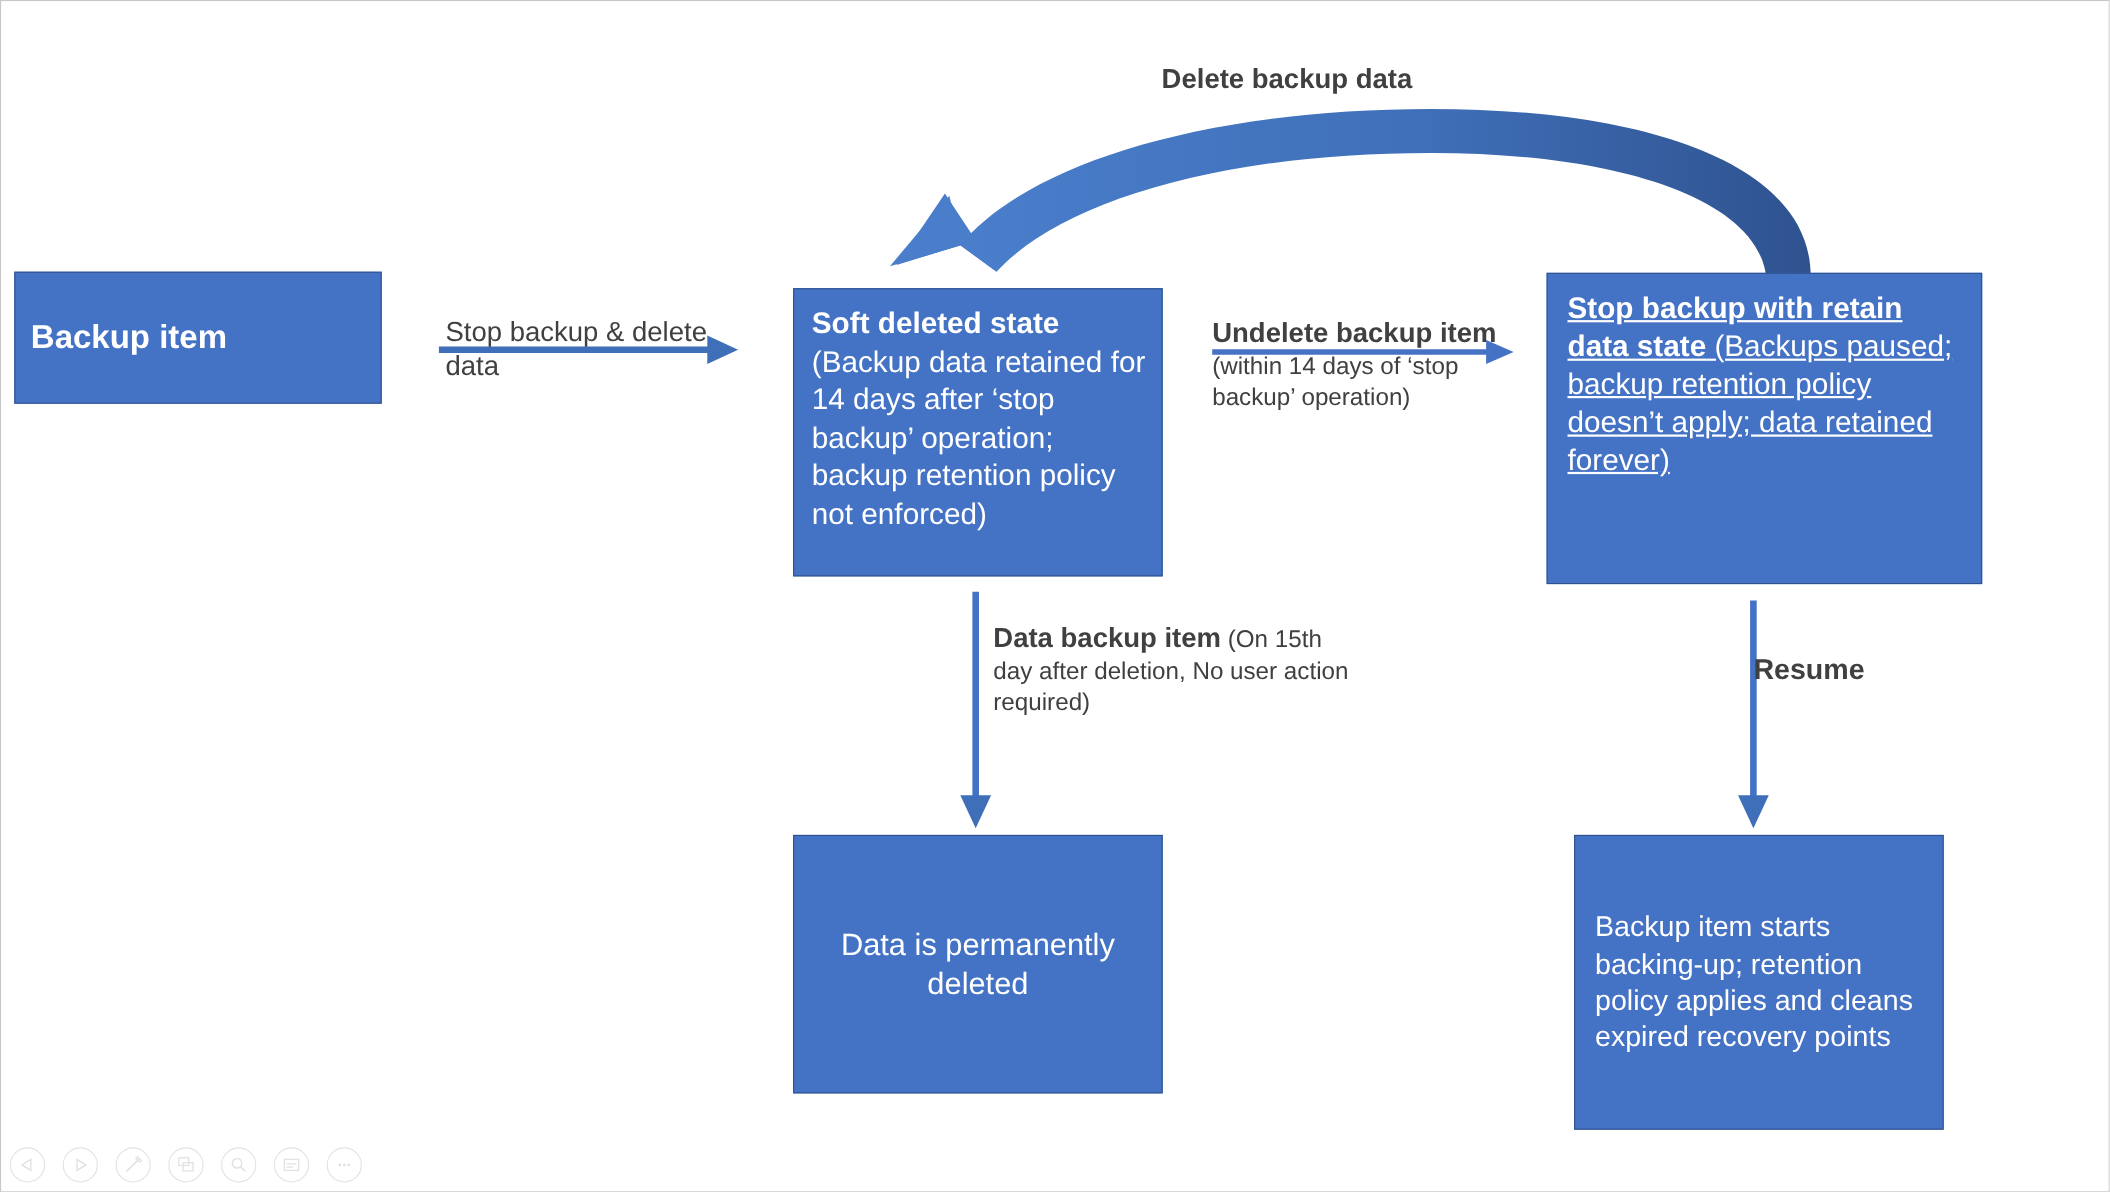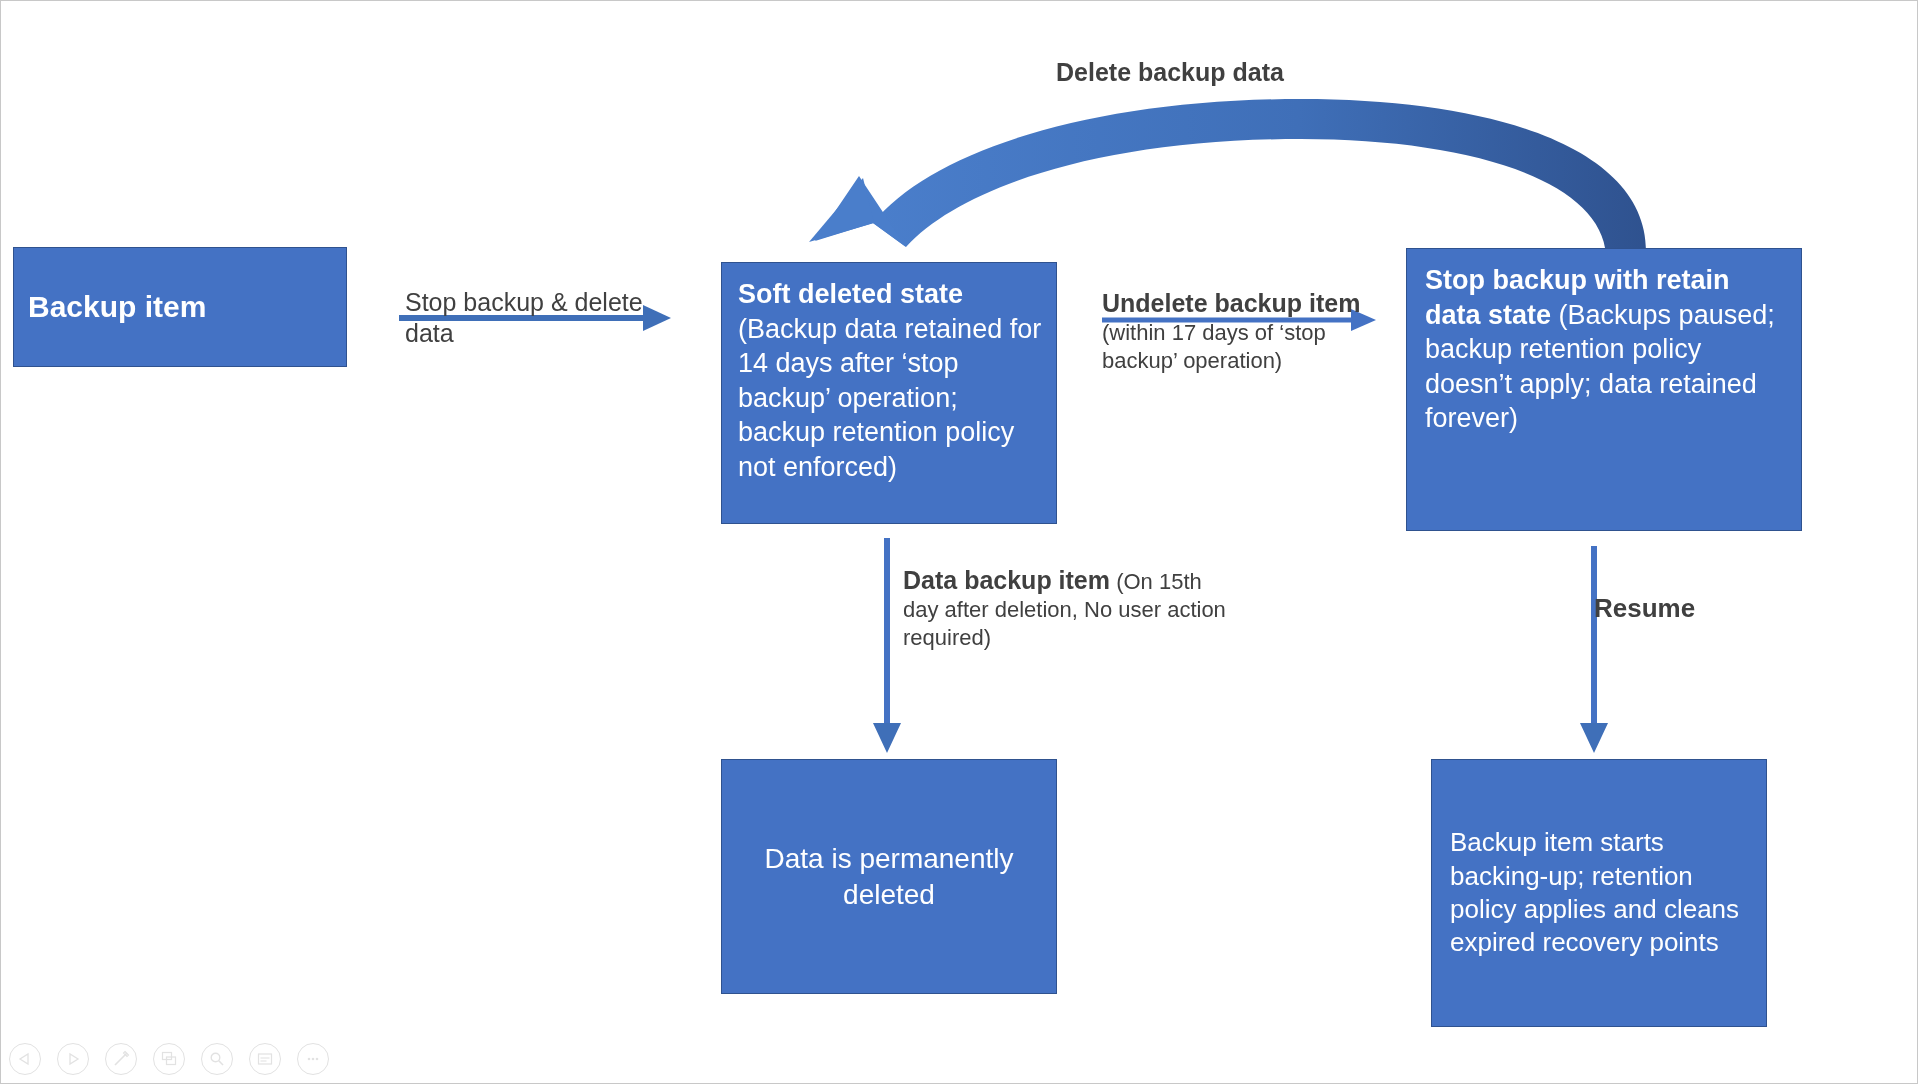--- a/index.html
+++ b/index.html
@@ -53,20 +53,21 @@
     left: 720px; top: 261px; width: 336px; height: 262px;
     align-items: flex-start;
     padding: 14px 14px 8px 16px;
   }
   #node-soft-deleted .nodetext { font-size: 27px; }
 
   #node-retain-data {
     left: 1405px; top: 247px; width: 396px; height: 283px;
     align-items: flex-start;
     padding: 14px 16px 8px 18px;
+    text-decoration: underline;
   }
   #node-retain-data .nodetext { font-size: 27px; }
 
   #node-perm-deleted {
     left: 720px; top: 758px; width: 336px; height: 235px;
     align-items: center;
     padding: 10px 16px;
   }
   #node-perm-deleted .nodetext { font-size: 28px; text-align: center; }
 
@@ -194,21 +195,21 @@
   <div class="node center midalign" id="node-resume-result">
     <span class="nodetext">Backup item starts backing-up; retention policy applies and cleans expired recovery points</span>
   </div>
 
   <div class="edge-label" id="label-delete-backup-data">Delete backup data</div>
 
   <div class="edge-label" id="label-stop-backup-delete">Stop backup &amp; delete data</div>
 
   <div class="edge-label" id="label-undelete">
     <span class="line1">Undelete backup item</span>
-    <span>(within 17 days of ‘stop backup’ operation)</span>
+    <span>(within 14 days of ‘stop backup’ operation)</span>
   </div>
 
   <div class="edge-label" id="label-purge"><span class="lbl-strong" style="font-size:25px">Data backup item</span><span> (On 15th day after deletion, No user action required)</span></div>
 
   <div class="edge-label" id="label-resume">Resume</div>
 
   <div id="presenter-toolbar">
     <div class="tool-btn">
       <svg width="14" height="14" viewBox="0 0 14 14">
         <polygon points="10,2 10,12 2,7" fill="none" stroke="#e2e2e2" stroke-width="1.3"></polygon>

